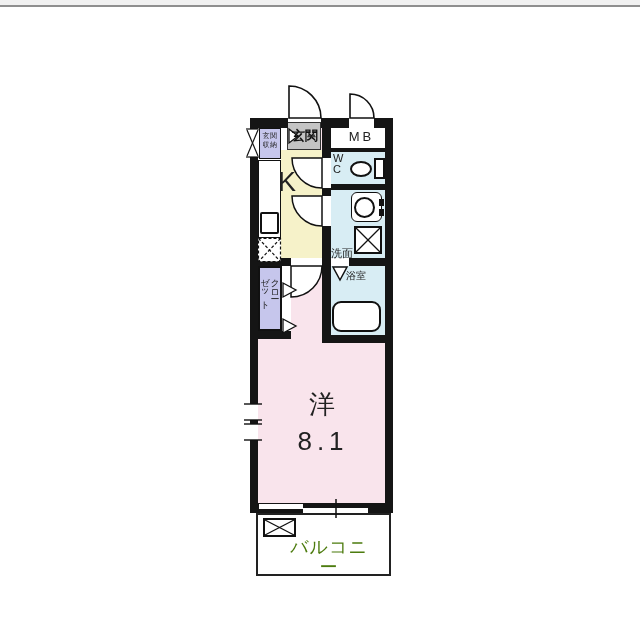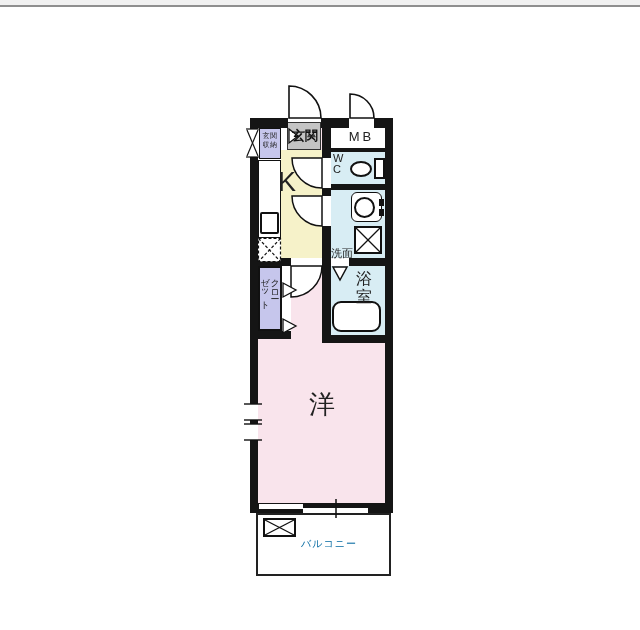--- a/index.html
+++ b/index.html
@@ -134,21 +134,22 @@
     <span style="display:block;">収納</span>
   </div>
   <div class="room-label" style="left:289px;top:129px;width:32px;font-size:13px;font-weight:bold;color:#111;">玄関</div>
   <div class="room-label" style="left:331px;top:130px;width:61px;font-size:13px;letter-spacing:3px;">MB</div>
   <div class="room-label" style="left:274px;top:168px;width:26px;font-size:27px;">K</div>
   <div class="room-label" style="left:333px;top:153px;width:13px;font-size:11px;line-height:11px;text-align:left;">
     <span style="display:block;">W</span>
     <span style="display:block;">C</span>
   </div>
   <div class="room-label" style="left:331px;top:199px;width:24px;font-size:11px;text-align:left;margin-top:48px;">洗面</div>
-  <div class="room-label" style="left:349px;top:270px;width:30px;font-size:16px;">浴室</div>
+  <div class="room-label" style="left:341px;top:270px;width:30px;font-size:10px;">浴室</div>
   <div class="room-label" style="left:260px;top:272px;width:20px;height:55px;font-size:9px;letter-spacing:1px;writing-mode:vertical-rl;line-height:10px;text-align:left;">
     <span style="display:block;">クロー</span>
     <span style="display:block;">ゼット</span>
   </div>
   <div class="room-label" style="left:305px;top:390px;width:34px;font-size:26px;">洋</div>
-  <div class="room-label" style="left:286px;top:538px;width:86px;font-size:10px;letter-spacing:1px;color:#0369a1;">バルコニー</div>
+  <div class="room-label" style="left:288px;top:427px;width:70px;font-size:26px;letter-spacing:5px;">8.1</div>
+  <div class="room-label" style="left:286px;top:538px;width:86px;font-size:18px;letter-spacing:1px;color:#4d7c0f;">バルコニー</div>
 
 </div>
 
 </body></html>

